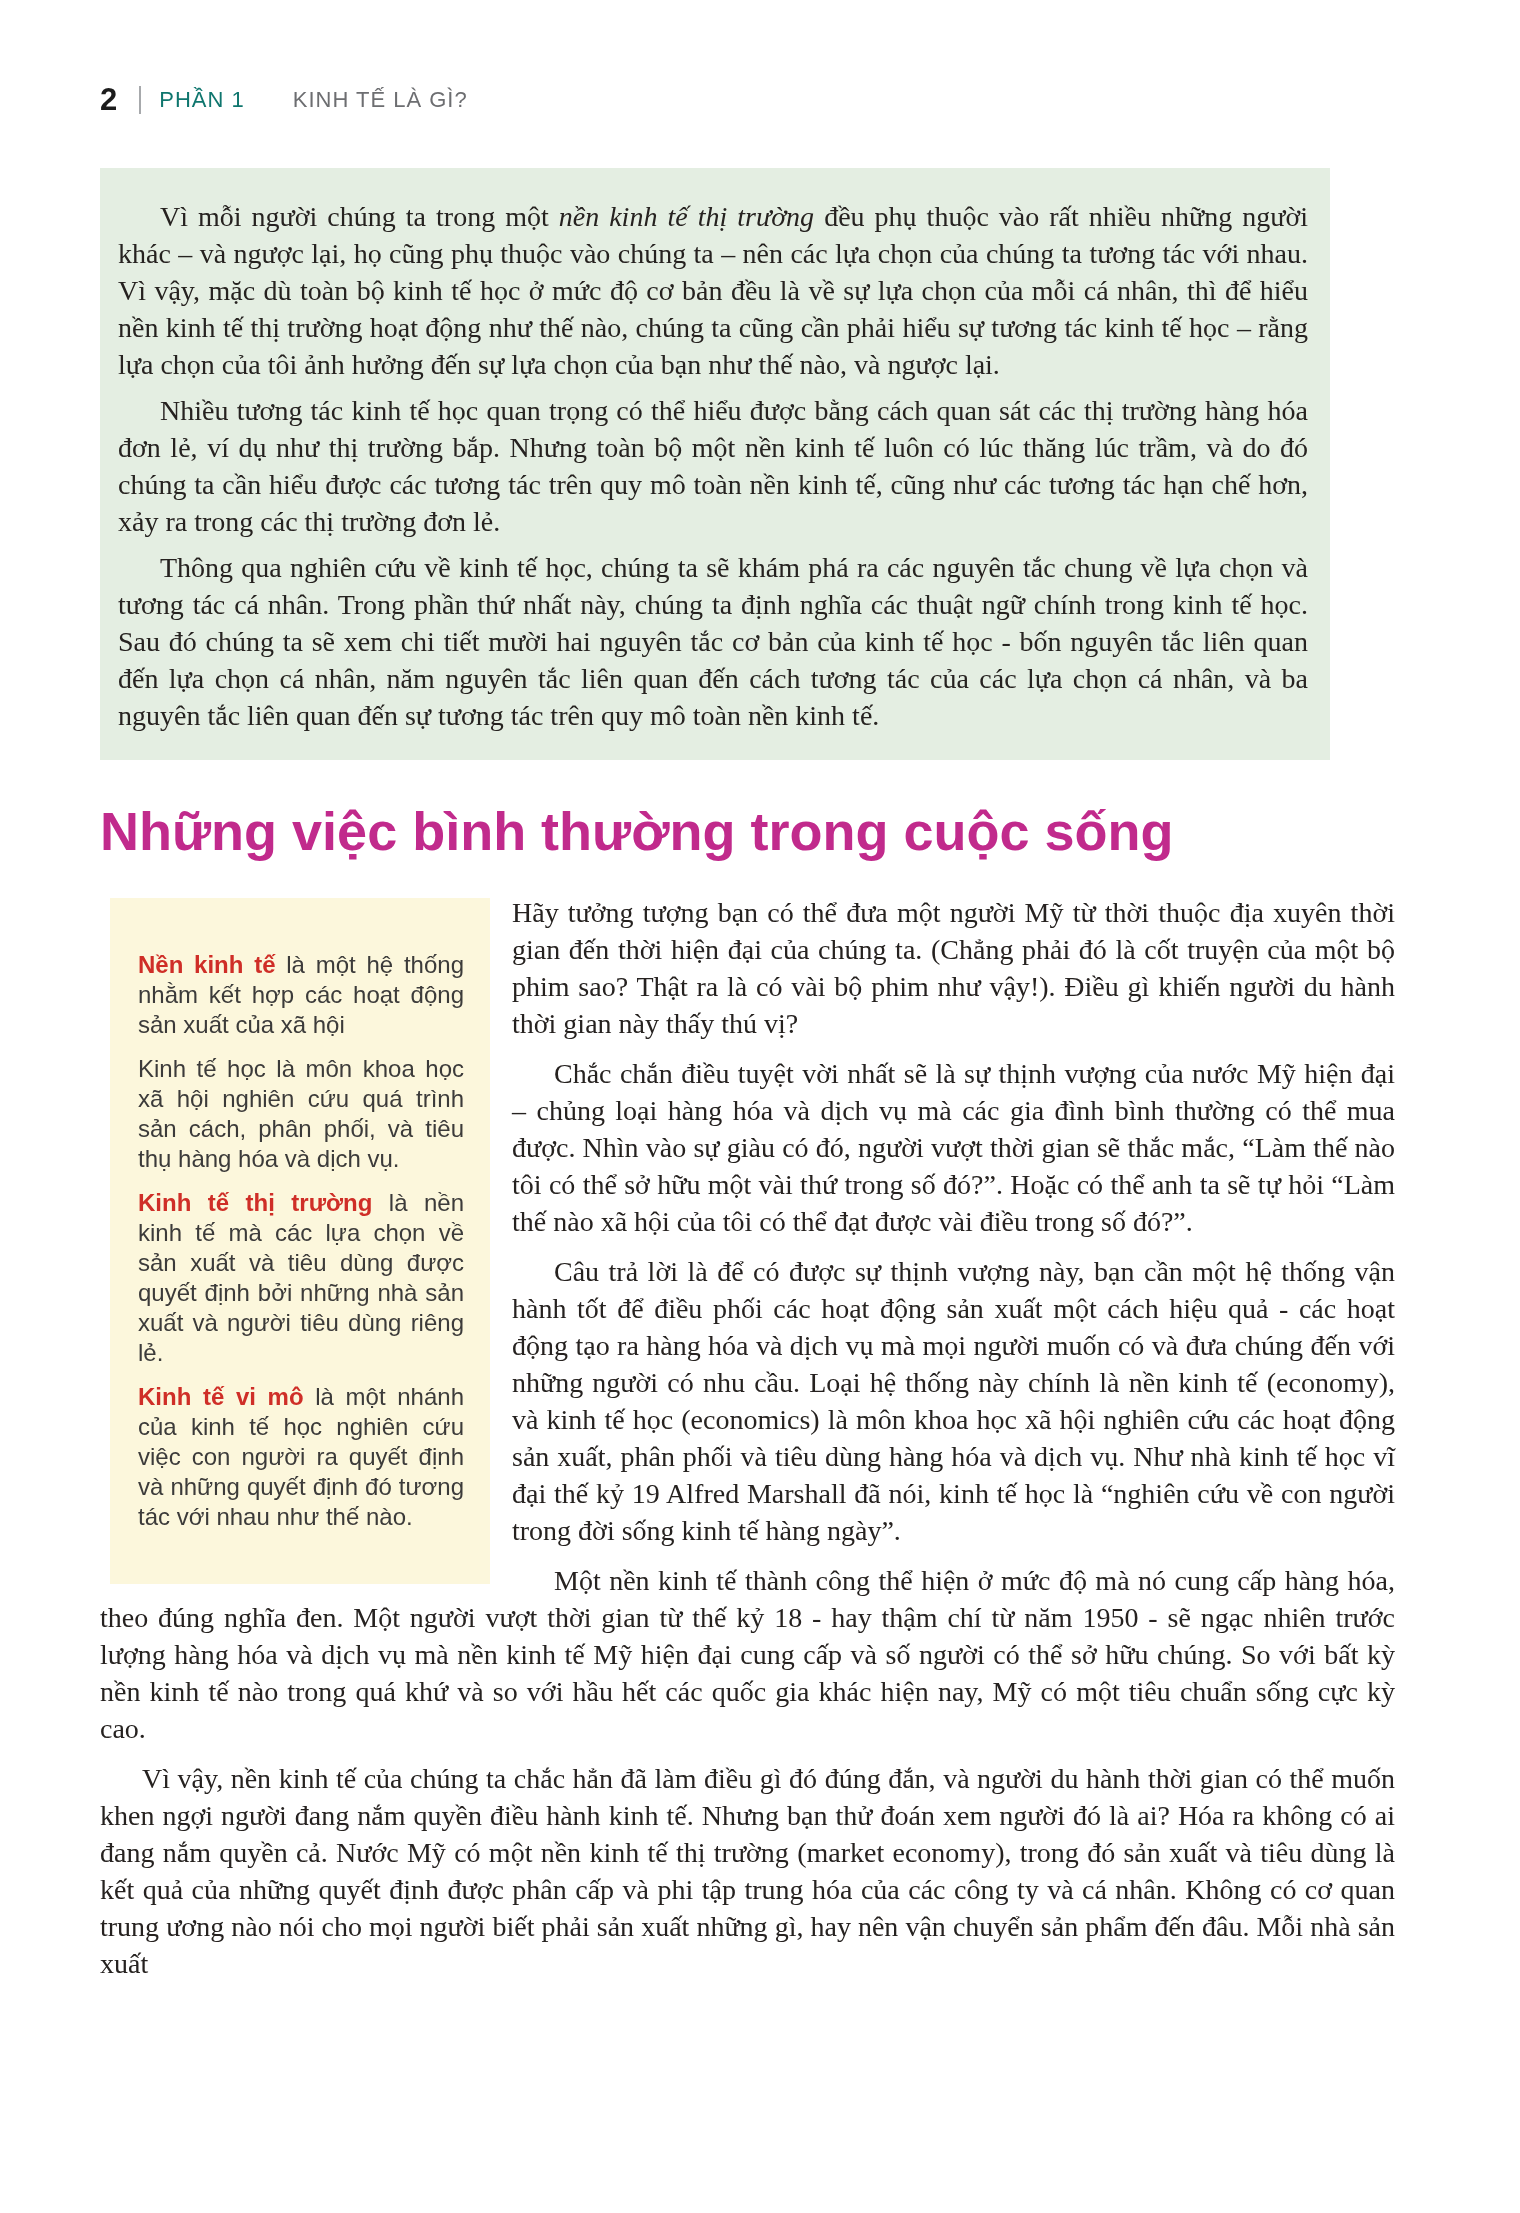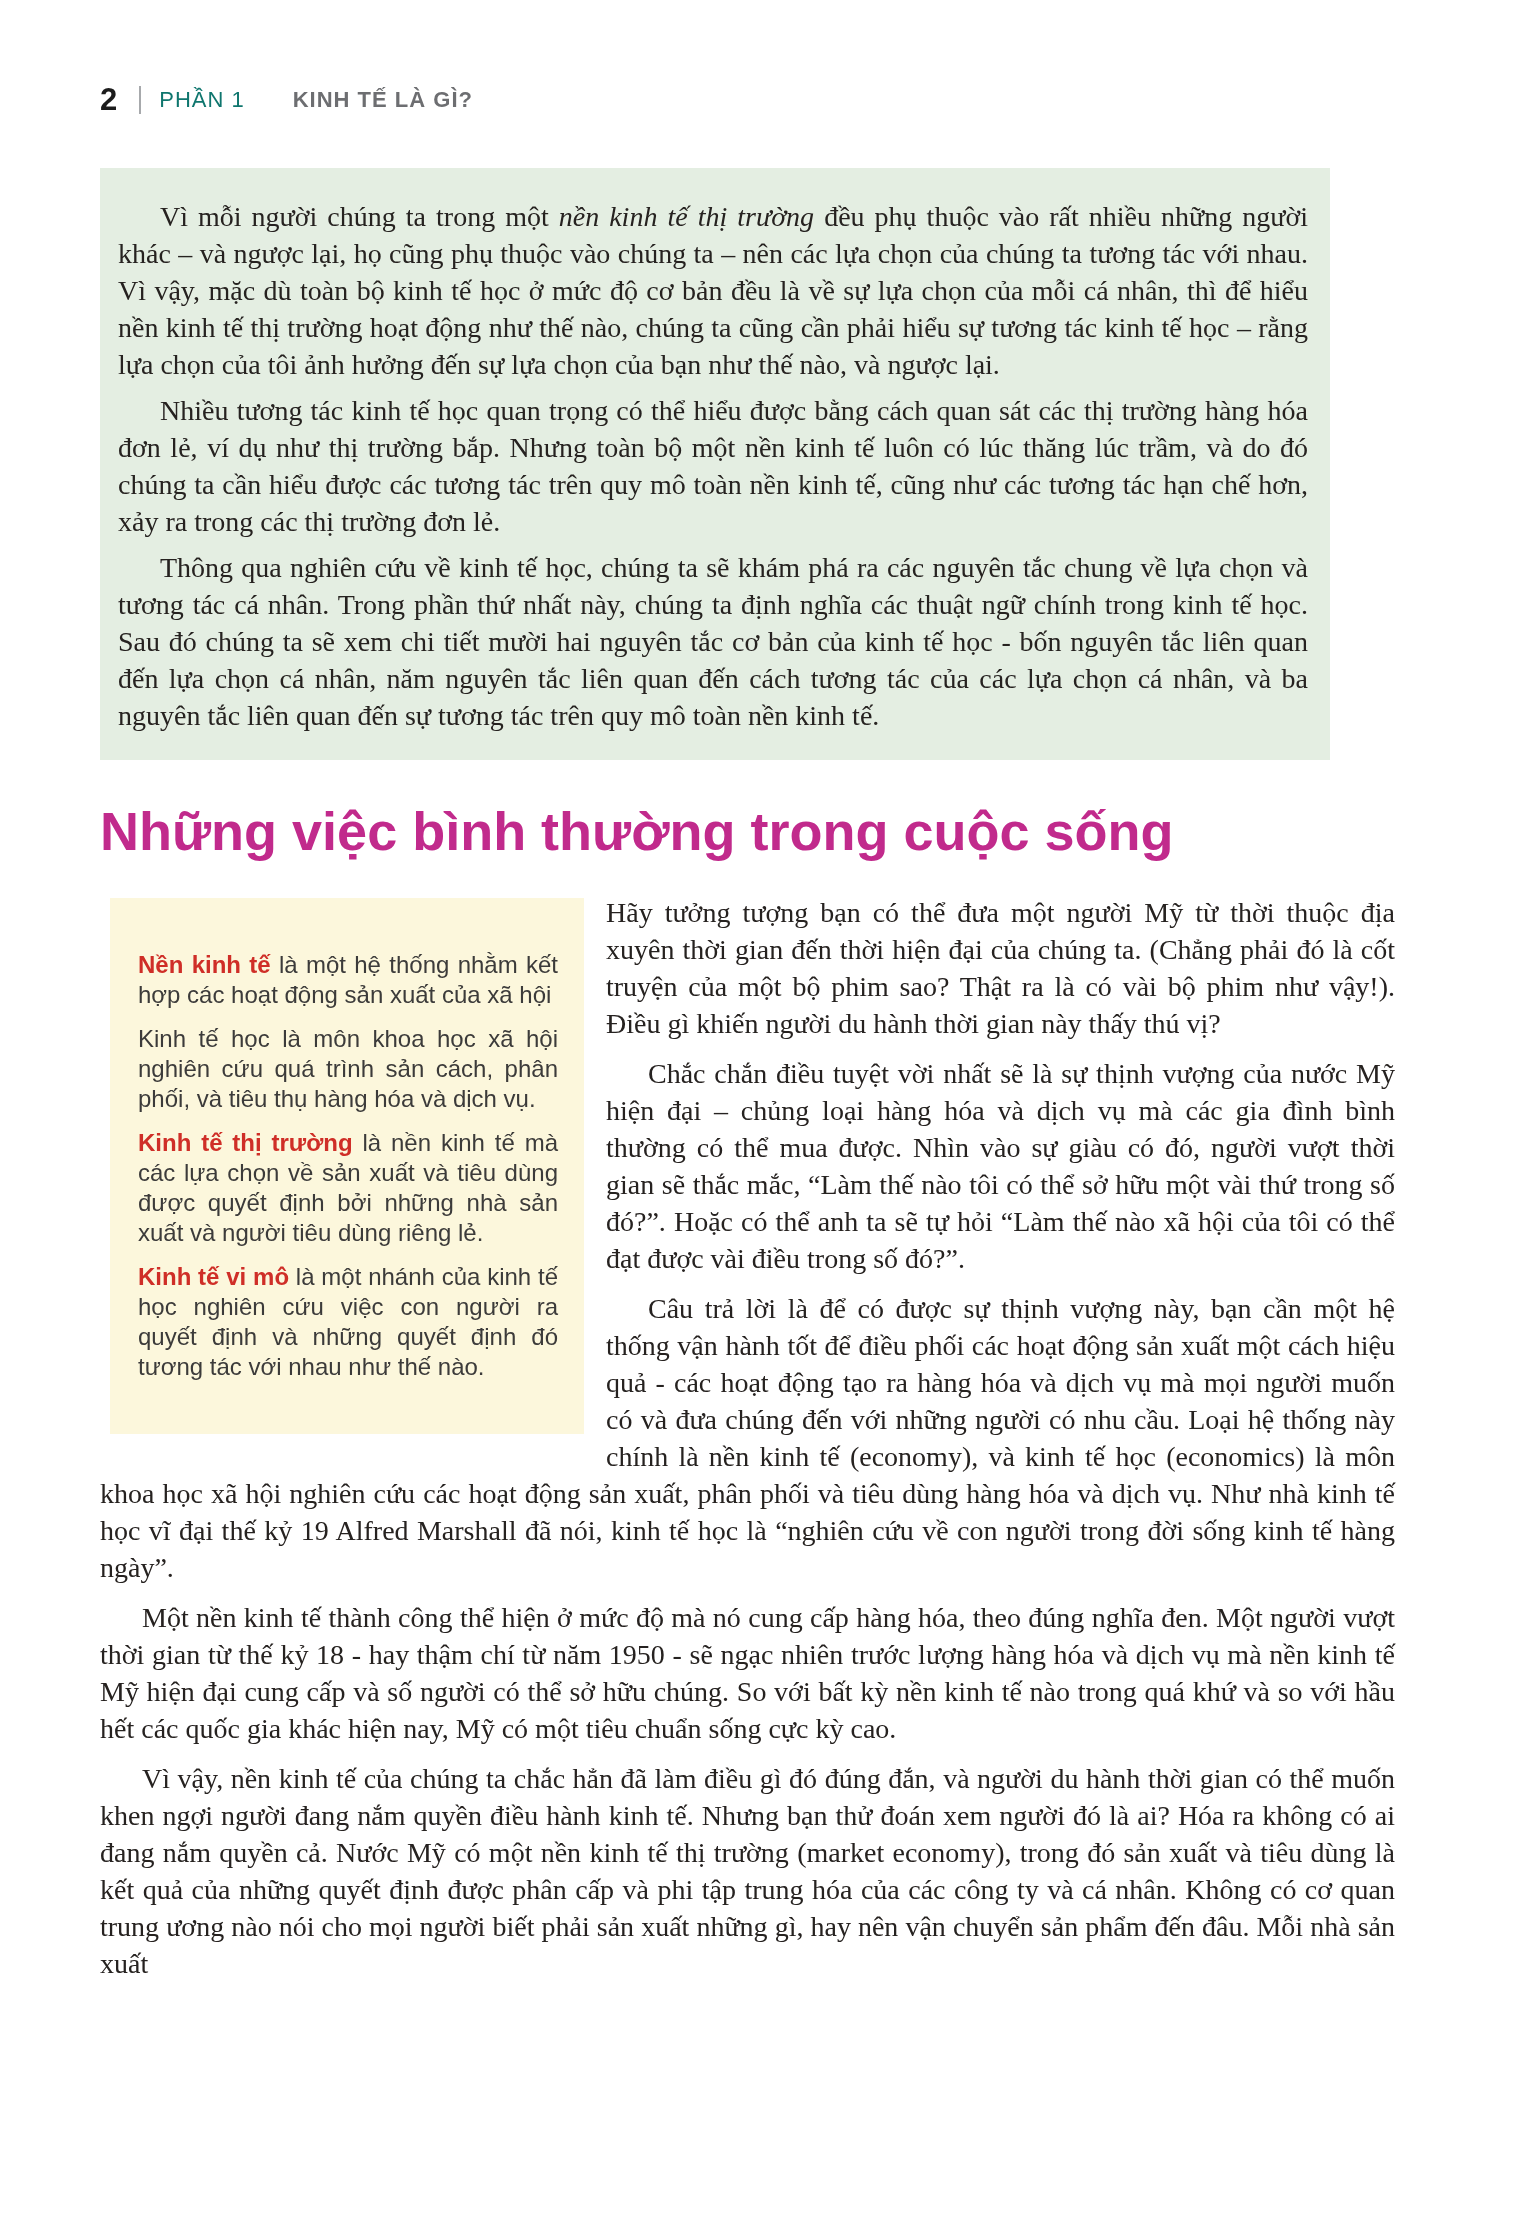--- a/index.html
+++ b/index.html
@@ -18,21 +18,21 @@
   }
   
   .runhead{
     display:flex;align-items:center;
     font-family:"Liberation Sans", sans-serif;
     margin:0 0 50px 0;
   }
   .pgnum{font-size:31px;font-weight:bold;color:#1c1c1c;}
   .head-divider{width:2px;height:28px;background:#a7a9ac;margin:0 18px 0 22px;}
   .part-label{font-size:22px;color:#0f766e;letter-spacing:1px;margin-right:48px;}
-  .part-title{font-size:22px;color:#6d6e71;letter-spacing:1px;font-weight:bold;}
+  .part-title{font-size:22px;color:#6d6e71;letter-spacing:1px;}
   
   .intro{
     background:var(--intro_bg,#e4eee2);
     margin-right:65px;
     padding:30px 22px 26px 18px;
     font-size:28px;line-height:37px;
   }
   .intro p{margin:0;text-align:justify;}
   .intro p + p{margin-top:9px;}
   .intro p.indent{text-indent:42px;}
@@ -41,21 +41,21 @@
     font-family:"Liberation Sans", sans-serif;
     font-size:54px;font-weight:bold;
     color:var(--heading,#c12a8c);
     margin:40px 0 32px 0;
     letter-spacing:0;
   }
   
   .main-flow{font-size:28px;line-height:37px;}
   .defs{
     float:left;
-    width:474px;
+    width:380px;
     box-sizing:border-box;
     background:var(--defs_bg,#fcf7dc);
     padding:52px 26px 40px 28px;
     margin:4px 22px 14px 10px;
     font-family:"Liberation Sans", sans-serif;
     font-size:24px;line-height:30px;
     color:#3c3b3a;
   }
   .defs p{margin:0 0 14px 0;text-align:justify;}
   .defs p:last-child{margin-bottom:12px;}

